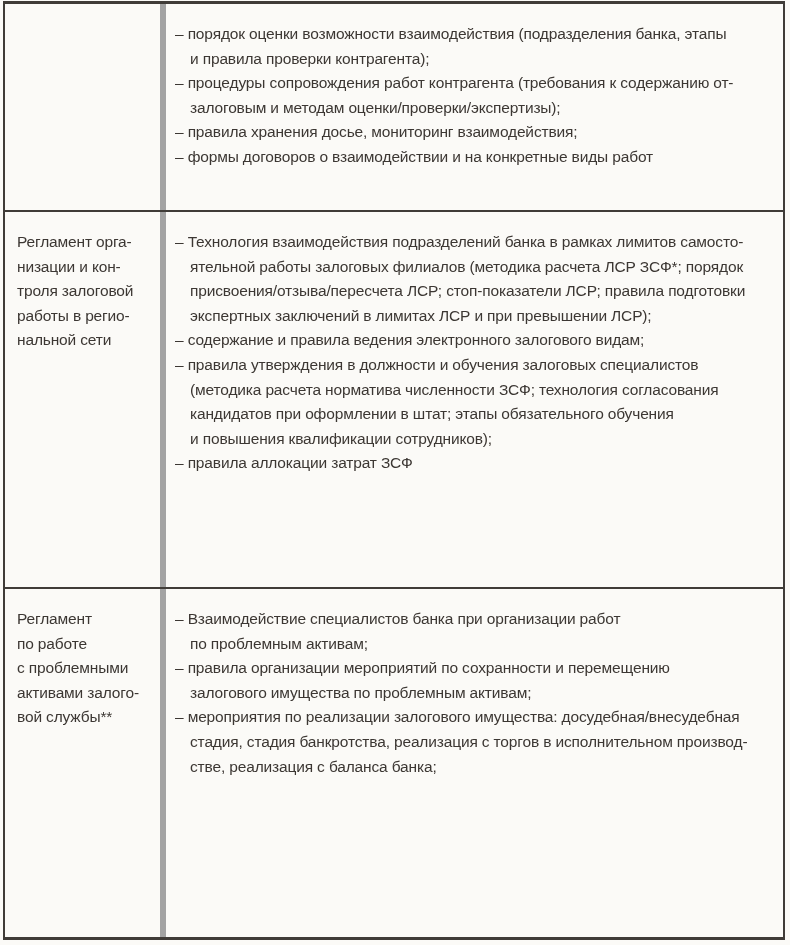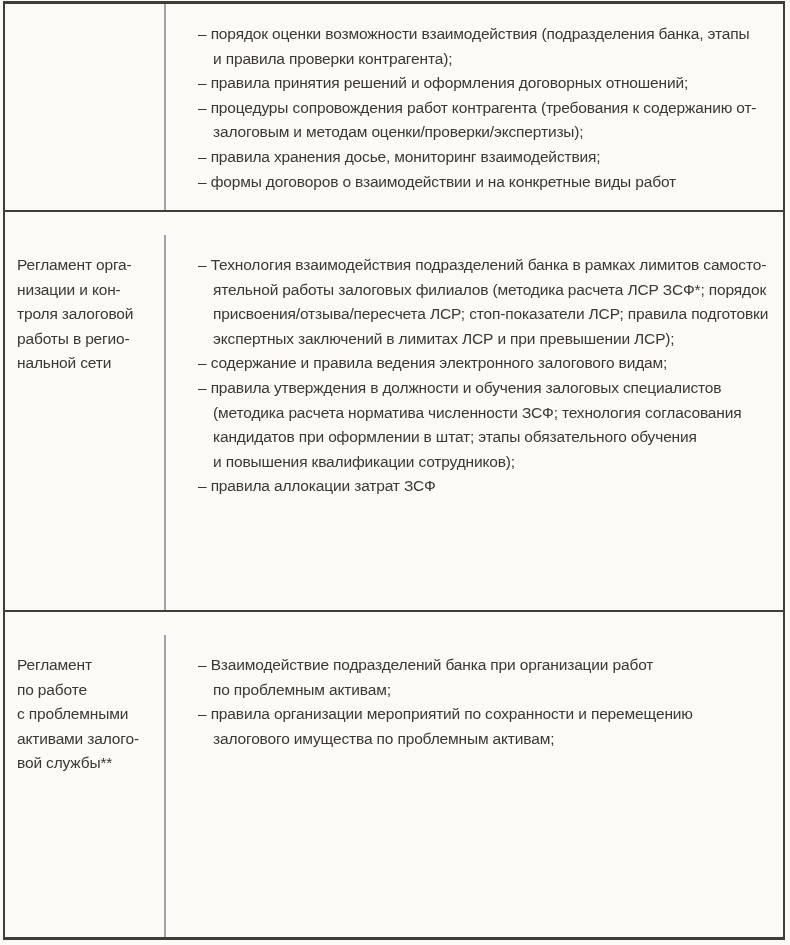--- a/index.html
+++ b/index.html
@@ -1,15 +1,15 @@
 <!DOCTYPE html>
 <html><head>
 <meta charset="utf-8">
 <style>
-  * { margin: 0; padding: 0; box-sizing: border-box; gap: 23px; }
+  * { margin: 0; padding: 0; box-sizing: border-box; }
   html, body {
     width: 790px; height: 945px;
     font-family: "Liberation Sans", "DejaVu Sans", sans-serif;
   }
   body { background: #fbfaf7; position: relative; overflow: hidden; }
 
   .doc-table {
     position: absolute;
     left: 3px; top: 1px;
     width: 782px; height: 939px;
@@ -22,21 +22,21 @@
     color: #3c3733;
     font-size: 15.5px;
     line-height: 24.6px;
     letter-spacing: -0.15px;
   }
 
   .t-row { display: grid; grid-template-columns: 161px 1fr; }
   .t-row:not(:last-child) { border-bottom: 2px solid #403c38; }
 
   .cell-title {
-    border-right: 2px solid #a3a3a3;
+    border-right: 6px solid #a3a3a3;
     padding: 18px 8px 10px 12px;
     white-space: pre-line;
   }
 
   .cell-content { padding: 18px 6px 10px 9px; }
 
   ul.items { list-style: none; }
   ul.items li {
     white-space: pre-line;
     padding-left: 15px;
@@ -47,21 +47,20 @@
 <body>
 
 <div class="doc-table">
 
   <div class="t-row">
     <div class="cell-title"></div>
     <div class="cell-content">
       <ul class="items">
         <li>– порядок оценки возможности взаимодействия (подразделения банка, этапы
 и правила проверки контрагента);</li>
-        <li>– правила принятия решений и оформления договорных отношений;</li>
         <li>– процедуры сопровождения работ контрагента (требования к содержанию от-
 залоговым и методам оценки/проверки/экспертизы);</li>
         <li>– правила хранения досье, мониторинг взаимодействия;</li>
         <li>– формы договоров о взаимодействии и на конкретные виды работ</li>
       </ul>
     </div>
   </div>
 
   <div class="t-row">
     <div class="cell-title">Регламент орга-
@@ -86,21 +85,24 @@
   </div>
 
   <div class="t-row">
     <div class="cell-title">Регламент
 по работе
 с проблемными
 активами залого-
 вой службы**</div>
     <div class="cell-content">
       <ul class="items">
-        <li>– Взаимодействие подразделений банка при организации работ
+        <li>– Взаимодействие специалистов банка при организации работ
 по проблемным активам;</li>
         <li>– правила организации мероприятий по сохранности и перемещению
 залогового имущества по проблемным активам;</li>
+        <li>– мероприятия по реализации залогового имущества: досудебная/внесудебная
+стадия, стадия банкротства, реализация с торгов в исполнительном производ-
+стве, реализация с баланса банка;</li>
       </ul>
     </div>
   </div>
 
 </div>
 
 </body></html>

